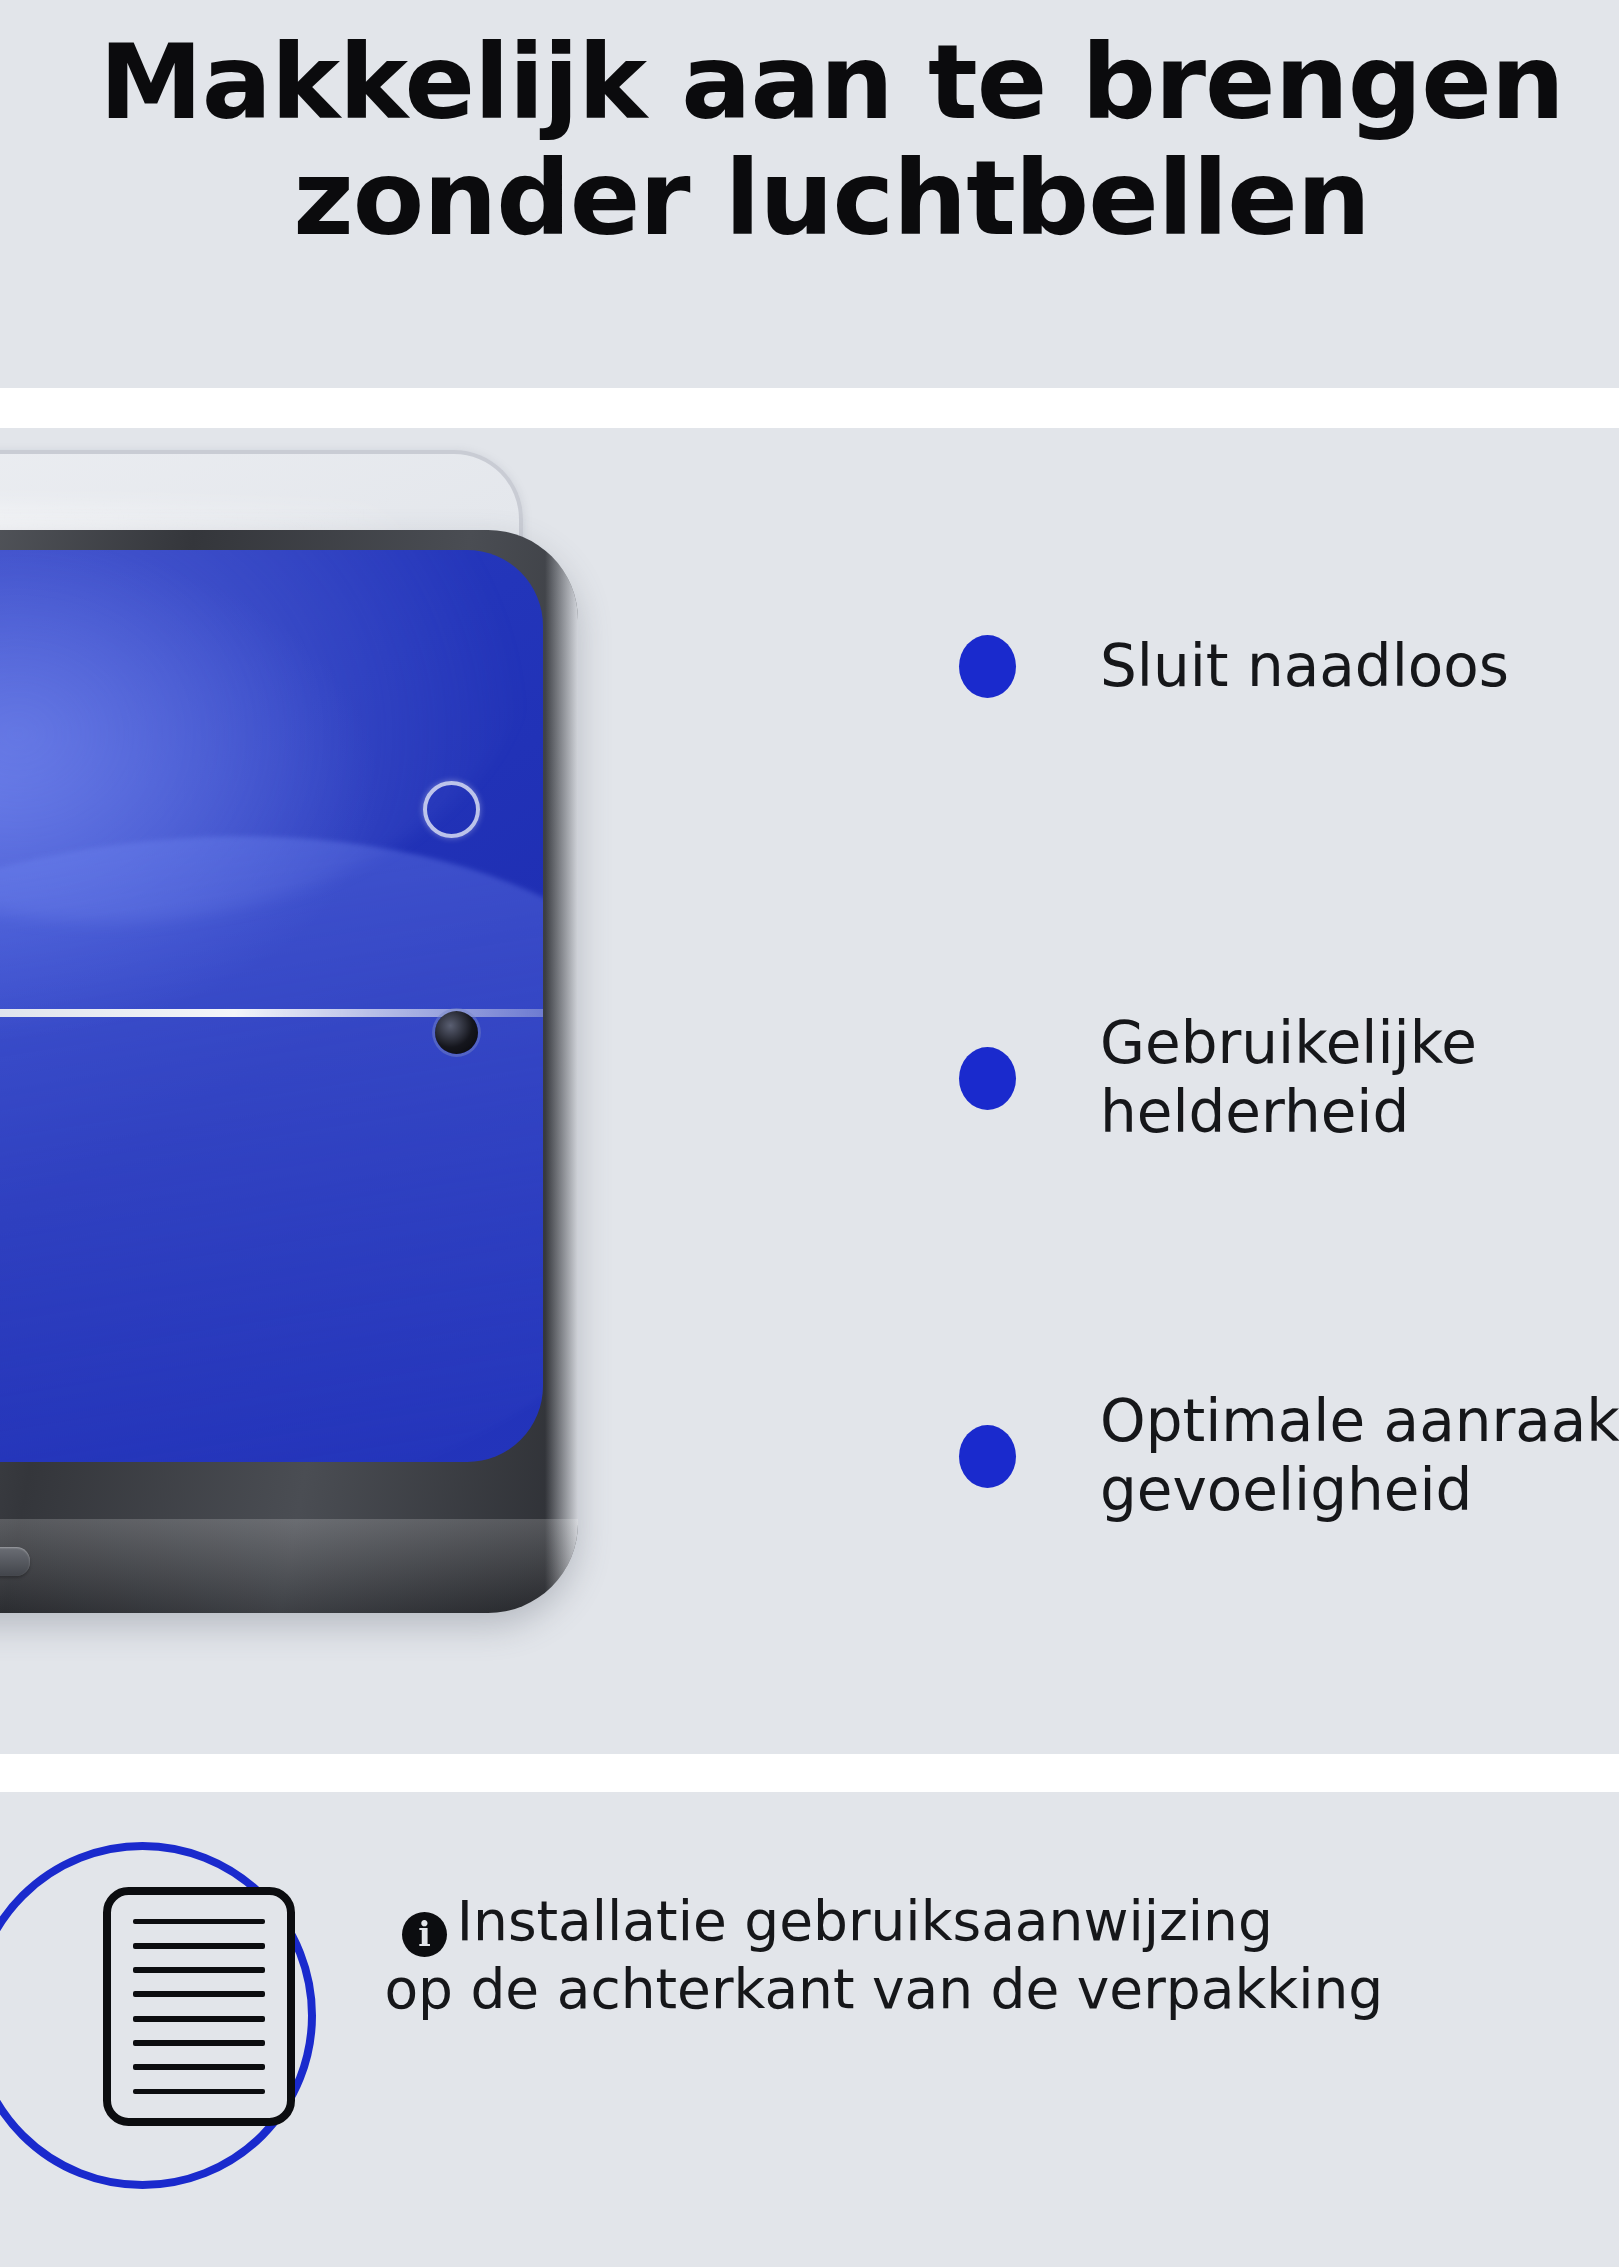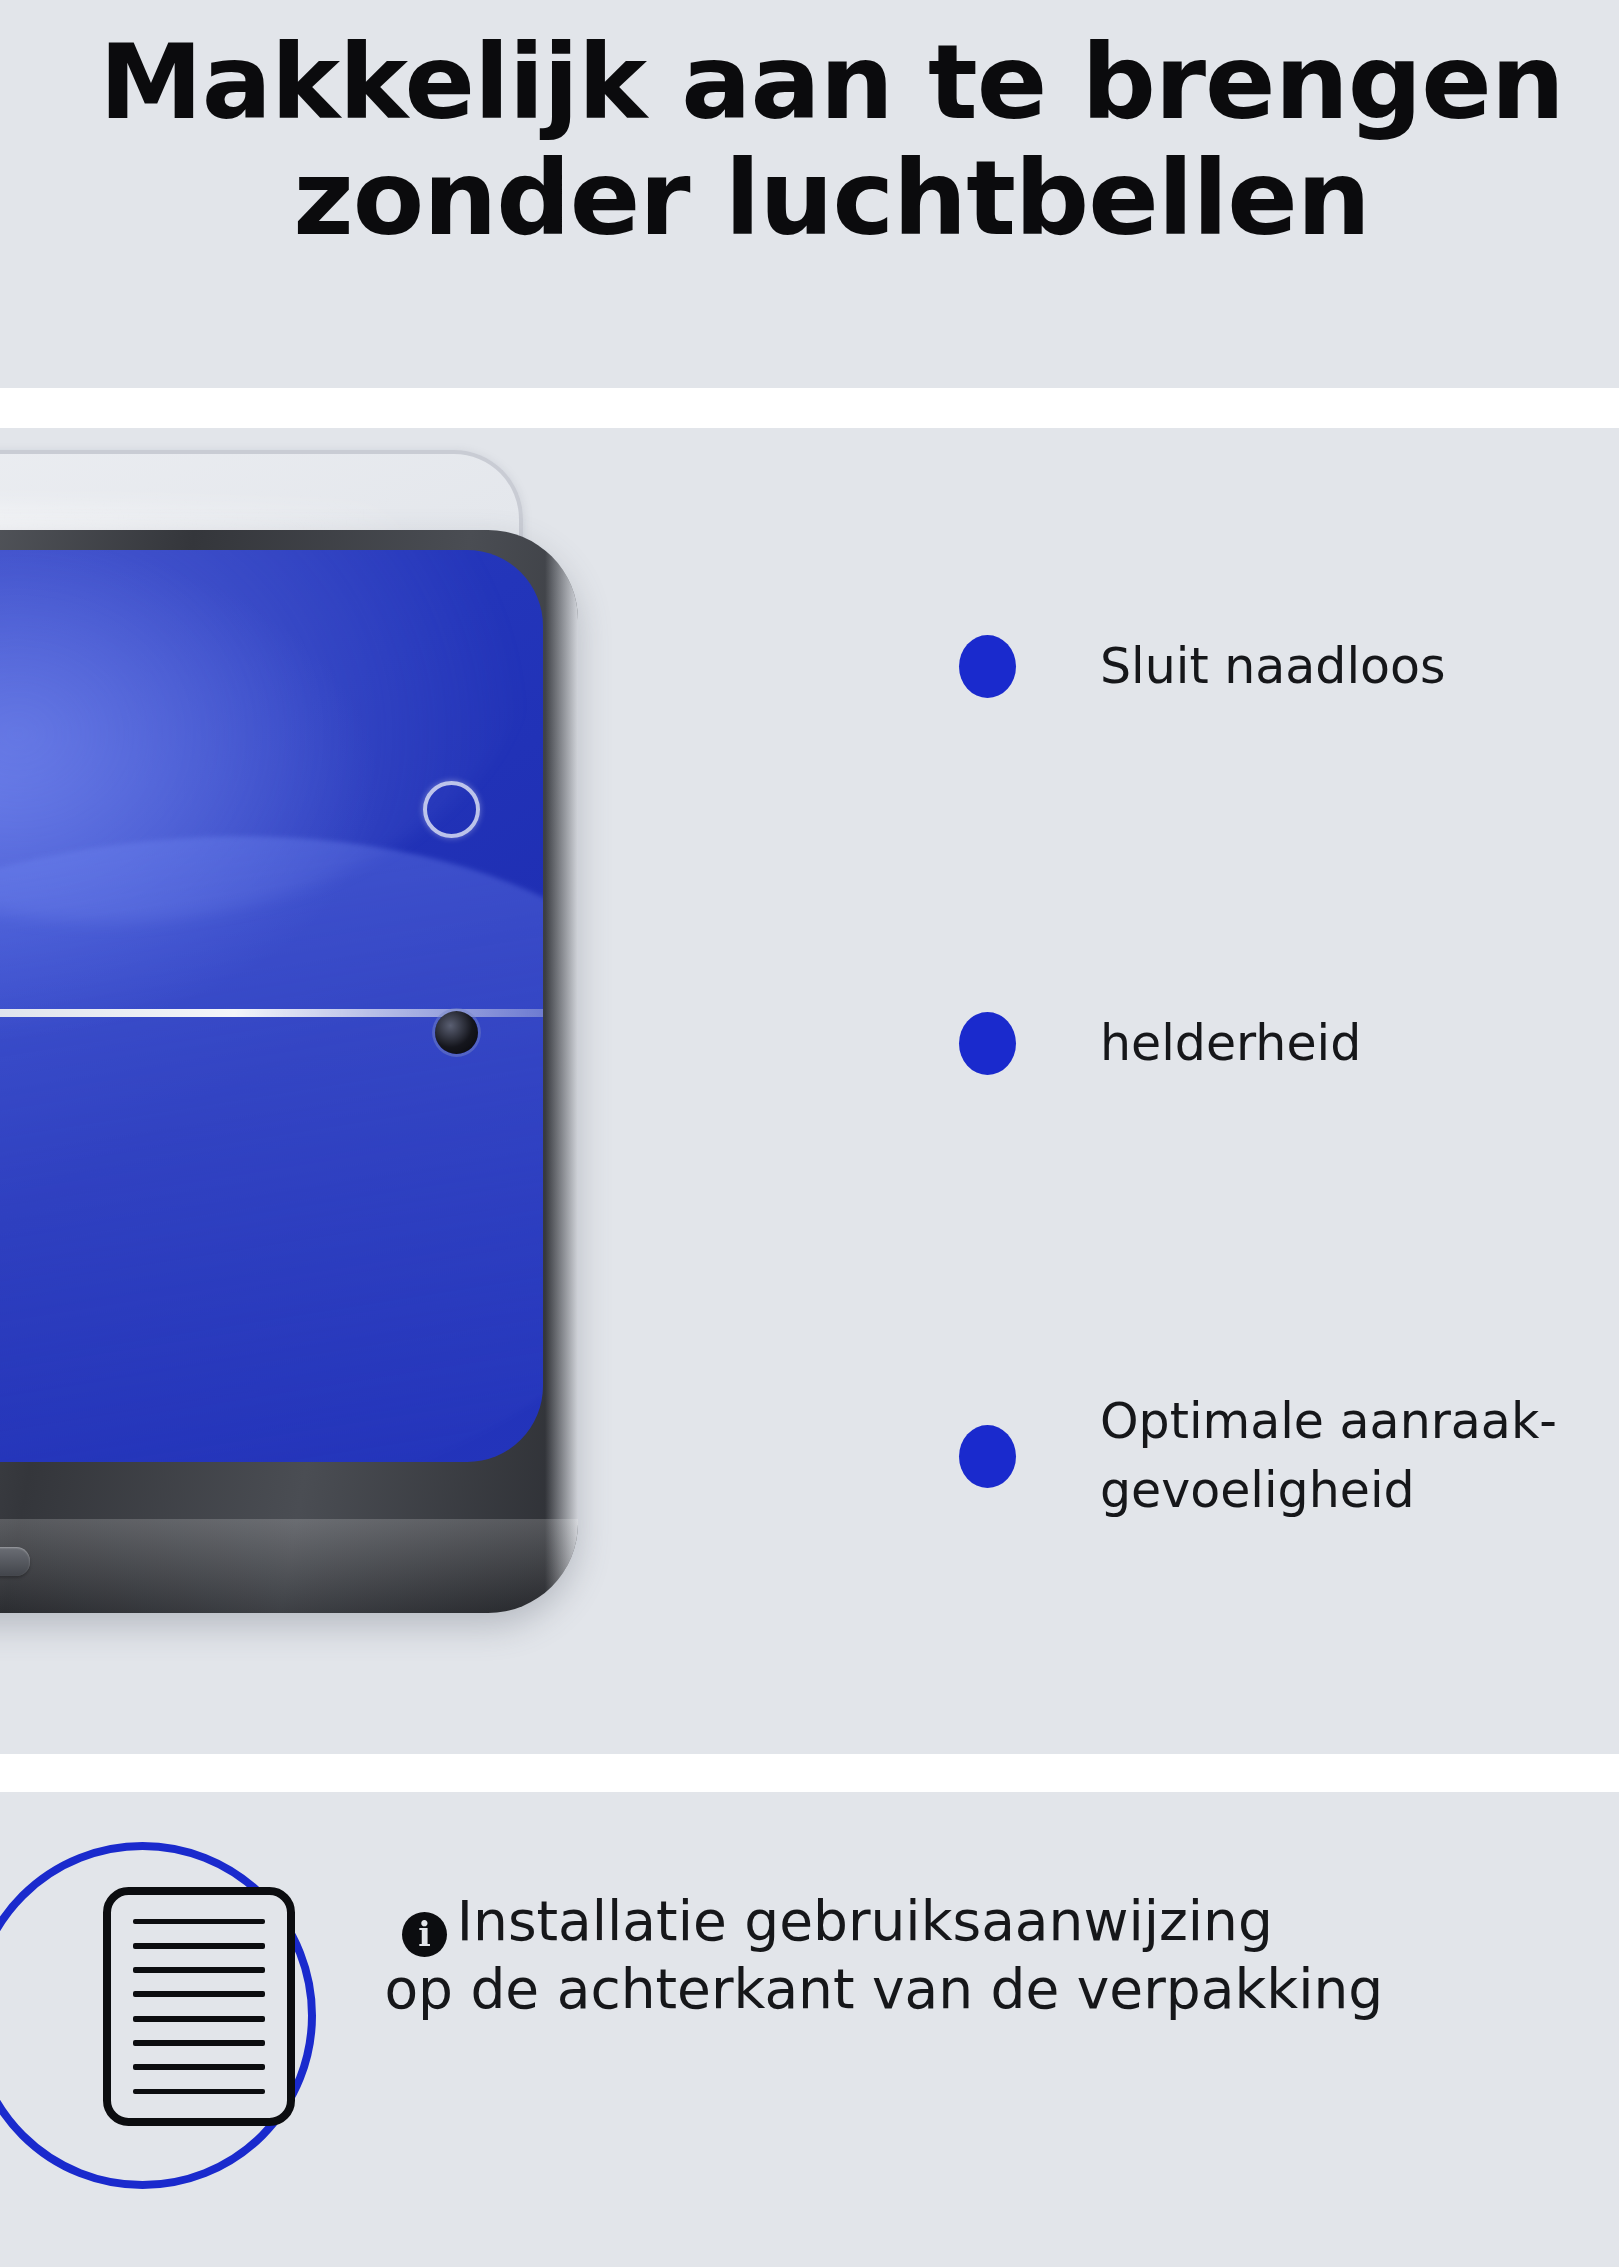--- a/index.html
+++ b/index.html
@@ -238,21 +238,21 @@
     width: 57px;
     height: 63px;
     border-radius: 50%;
     background: #1a2acd;
     margin-right: 84px;
   }
   .feature-text {
     flex: 0 0 auto;
     font-family: "DejaVu Sans", sans-serif;
     font-weight: 400;
-    font-size: 49px;
+    font-size: 58px;
     line-height: 69px;
     color: #16171a;
     white-space: nowrap;
   }
   .feature-text span { display: block; }
 
   
   .footer {
     position: absolute;
     left: 0; top: 1793px;
@@ -360,20 +360,21 @@
       <div class="feature feature-1">
         <div class="bullet-dot"></div>
         <div class="feature-text">
           <span>Sluit naadloos</span>
         </div>
       </div>
 
       <div class="feature feature-2">
         <div class="bullet-dot"></div>
         <div class="feature-text">
+          <span>Gebruikelijke</span>
           <span>helderheid</span>
         </div>
       </div>
 
       <div class="feature feature-3">
         <div class="bullet-dot"></div>
         <div class="feature-text">
           <span>Optimale aanraak-</span>
           <span>gevoeligheid</span>
         </div>

